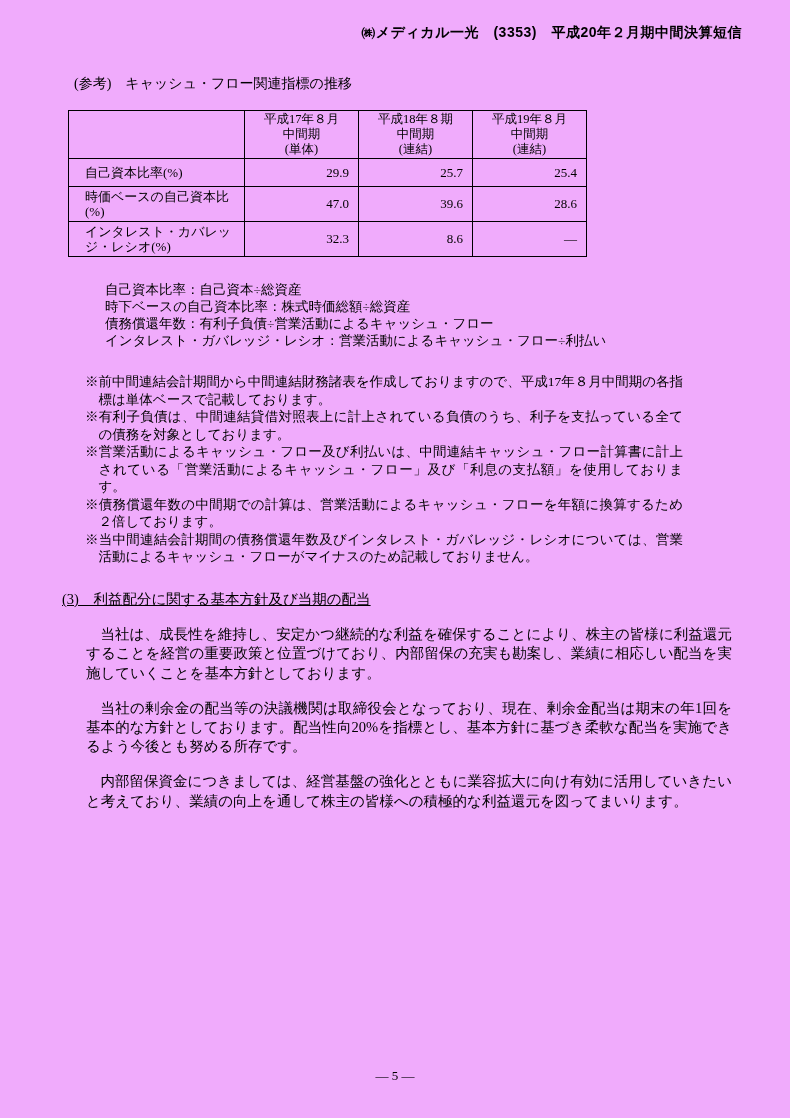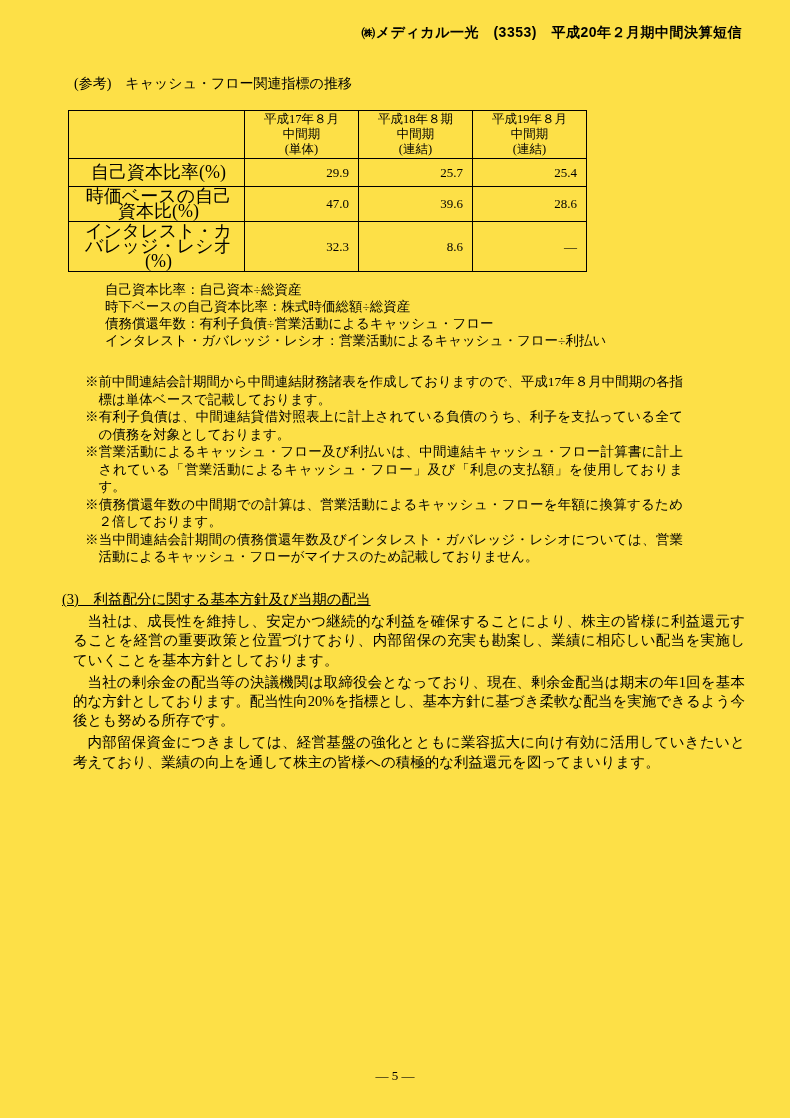--- a/index.html
+++ b/index.html
@@ -1,20 +1,20 @@
 <!DOCTYPE html>
 <html lang="ja"><head>
 <meta charset="utf-8">
 <style>
   html,body { margin:0; padding:0; background:#e8e8e8; }
   .page {
     position:relative;
     width:790px; height:1118px;
     margin:0 auto;
-    background:#fde047;
+    background:#f0abfc;
     color:#000;
     font-family:"Liberation Serif","DejaVu Serif",serif;
     overflow:hidden;
   }
   .doc-header {
     position:absolute; top:24px; right:48px;
     font-family:"Liberation Sans","DejaVu Sans",sans-serif;
     font-weight:bold; font-size:14px; letter-spacing:0.5px;
   }
   .ref-title {
@@ -26,42 +26,42 @@
     border-collapse:collapse;
     table-layout:fixed;
   }
   table.cf-table th, table.cf-table td {
     border:1px solid #000;
     font-weight:normal;
     box-sizing:border-box;
   }
   th.corner { width:176px; }
   th.colhead { width:114px; font-size:12.5px; line-height:15px; text-align:center; vertical-align:middle; height:33px; padding:1px 17px; }
-  td.rowlabel { font-size:18px; text-align:center; padding:2px 4px 2px 8px; line-height:15px; }
+  td.rowlabel { font-size:13px; text-align:left; padding:2px 4px 2px 16px; line-height:15px; }
   td.val { font-size:13px; text-align:right; padding:2px 9px 2px 2px; }
   tr.r1 td, tr.r2 td, tr.r3 td { height:28px; }
   tr.r4 td { height:33px; }
   .formulas {
     position:absolute; top:281px; left:105px;
     font-size:13.5px; line-height:17px; white-space:nowrap;
   }
   .notes {
     position:absolute; top:373px; left:85px; width:598px;
     font-size:13.5px; line-height:17.5px;
     text-align:justify;
   }
   .note { padding-left:13.5px; text-indent:-13.5px; }
   .dividend {
     position:absolute; top:590px; left:62px; width:686px;
     font-size:14.5px; line-height:19.2px;
     text-align:justify;
   }
   .sec-heading { margin:0;text-decoration:underline; }
   .dividend .paras { padding-left:8px; }
-  .dividend p { margin:3px; text-indent:1em; }
+  .dividend p { margin:16px; text-indent:1em; }
   .page-footer {
     position:absolute; top:1068px; left:0; width:100%;
     text-align:center; font-size:13px;
   }
 </style>
 </head>
 <body>
 
 <div class="page">
 

